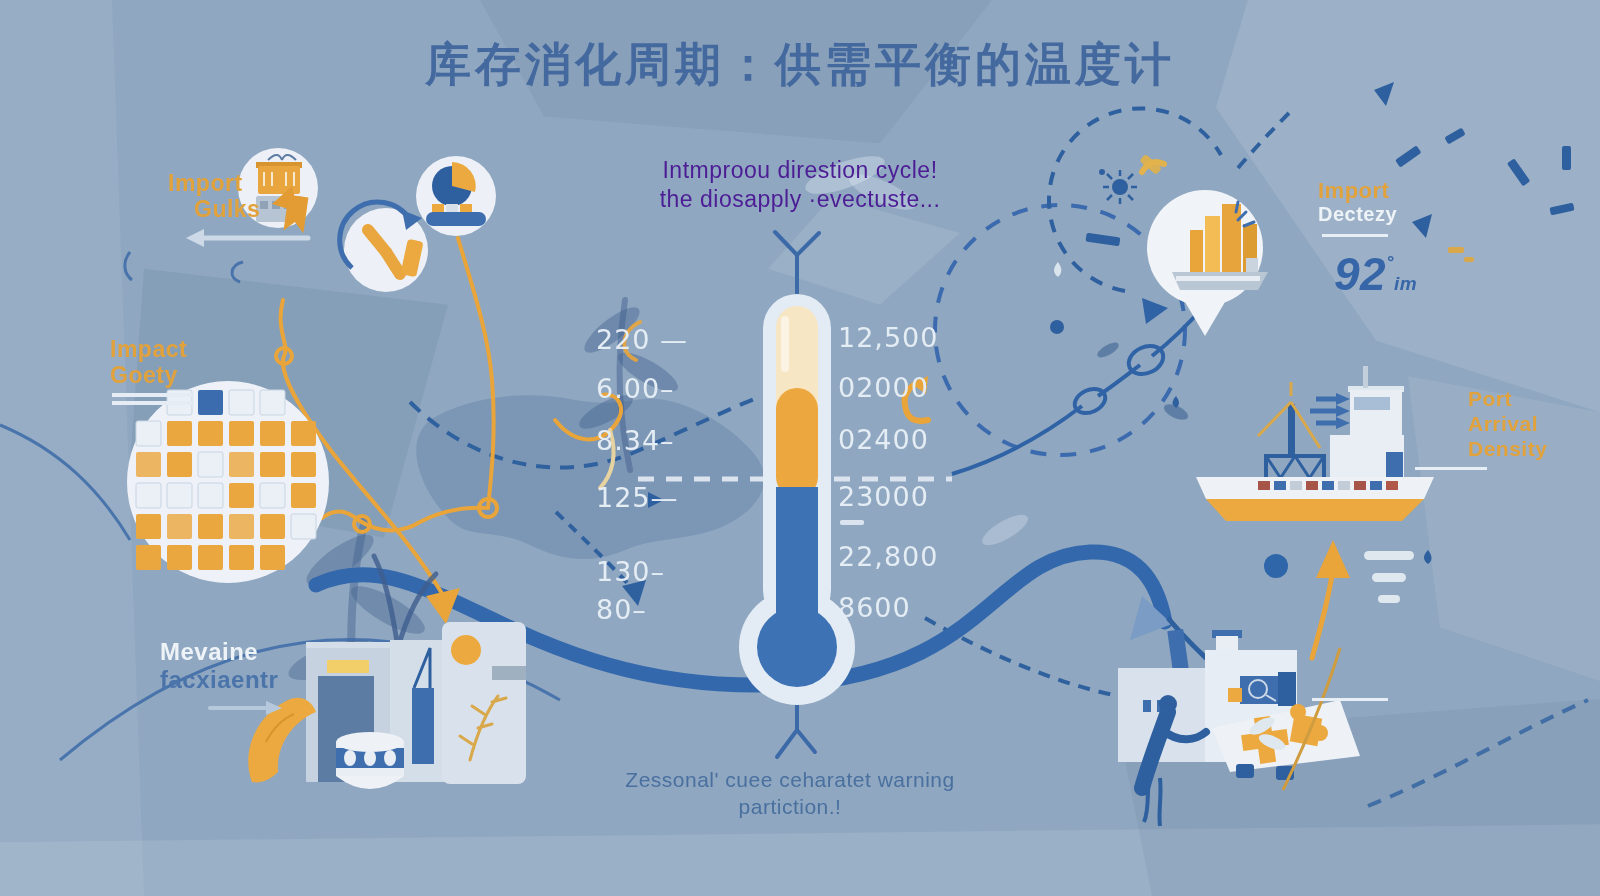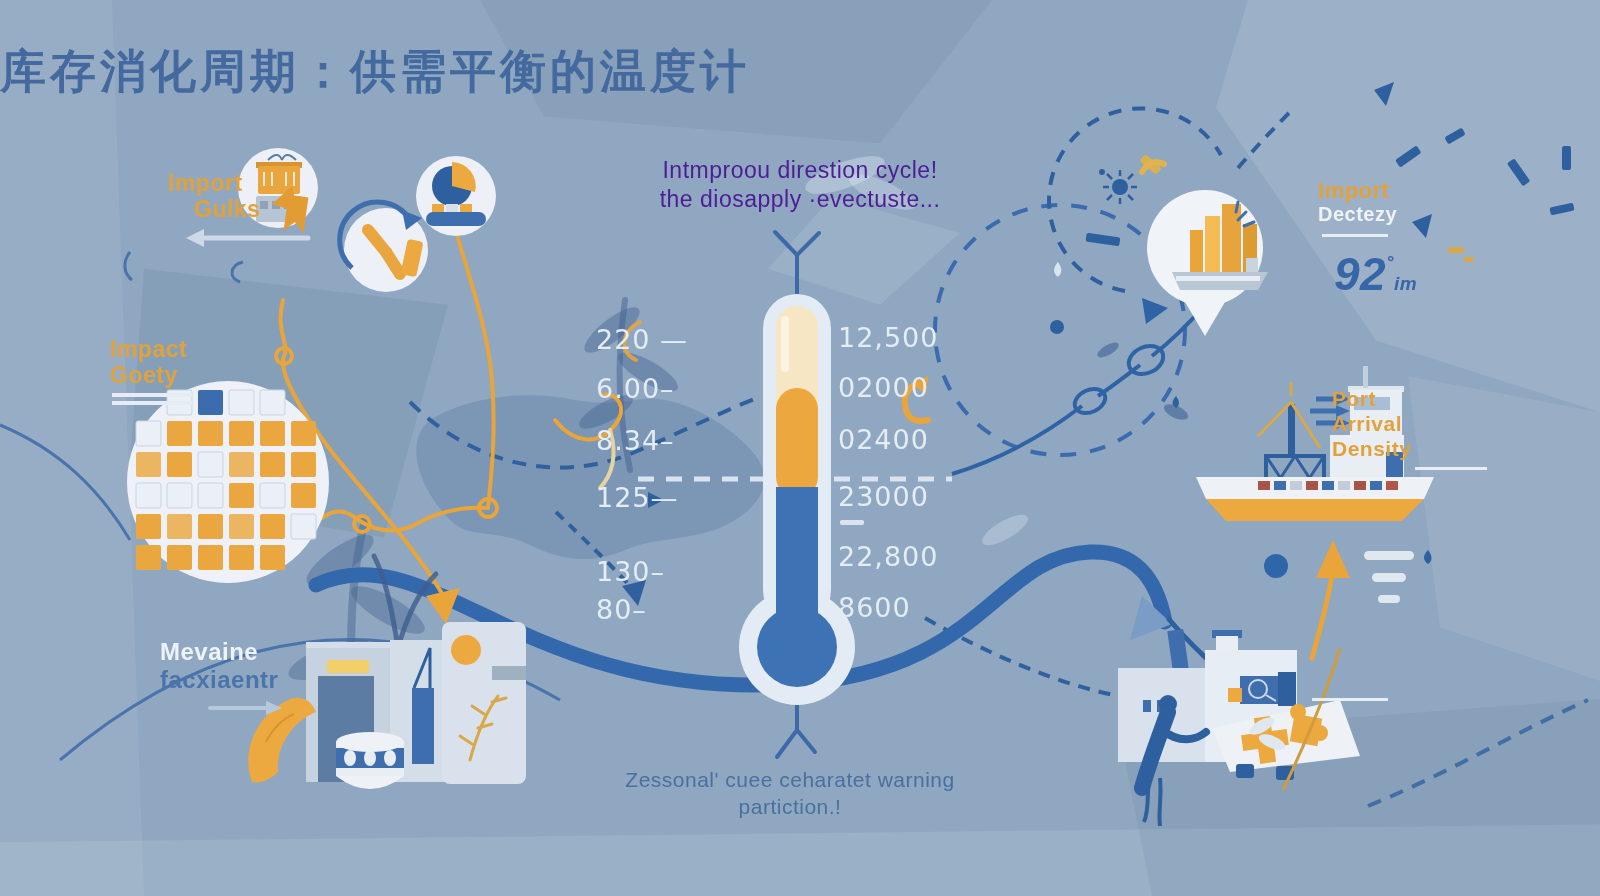--- a/index.html
+++ b/index.html
@@ -5,40 +5,40 @@
   html,body{margin:0;padding:0;background:#6c87a6;}
   #canvas{
     position:relative;width:1600px;height:896px;overflow:hidden;
     background:#8fa7c0;
     font-family:"Liberation Sans",sans-serif;
   }
   .patch{position:absolute;inset:0;pointer-events:none;}
   #svg-layer{position:absolute;left:0;top:0;width:1600px;height:896px;}
   .lbl{position:absolute;line-height:1.15;letter-spacing:0.5px;}
   .title{
-    left:0;top:38px;width:1600px;text-align:left;
-    font-size:46px;font-weight:700;color:#44699f;letter-spacing:4px;margin-top:7px;
+    left:0;top:38px;width:1600px;text-align:center;
+    font-size:46px;font-weight:700;color:#44699f;letter-spacing:4px;
   }
   .subtitle{
     left:550px;top:156px;width:500px;text-align:center;
     font-size:23px;color:#4c1d95;line-height:29px;font-weight:500;
   }
   .orange{color:#e2a23b;font-weight:700;}
   .white-lbl{color:#eef3f8;font-weight:700;}
   .blue-lbl{color:#4b74ab;font-weight:700;}
   .lbl-import-gulks{left:168px;top:170px;width:130px;font-size:23px;}
   .lbl-import-gulks .l2{padding-left:26px;}
   .lbl-impact-goety{left:110px;top:336px;font-size:23px;}
   .lbl-mevaine{left:160px;top:638px;font-size:24px;}
   .lbl-import-dectezy{left:1318px;top:178px;font-size:22px;}
   .lbl-import-dectezy .l2{font-size:20px;}
   .big-value{left:1334px;top:248px;color:#3666a8;font-weight:700;font-size:46px;font-style:italic;}
   .big-value .deg{font-size:18px;vertical-align:22px;}
   .big-value .unit{font-size:19px;font-weight:700;}
-  .lbl-port{left:1332px;top:386px;font-size:21px;line-height:25px;}
+  .lbl-port{left:1468px;top:386px;font-size:21px;line-height:25px;}
   .lbl-slate{left:1302px;top:642px;font-size:21px;line-height:26px;}
   .scale-num{
     position:absolute;font-family:"DejaVu Sans",sans-serif;
     font-size:27px;color:#e4ecf4;letter-spacing:1px;font-weight:500;
   }
   .scale-left{left:596px;width:130px;text-align:left;}
   .scale-right{left:838px;width:170px;text-align:left;}
   .footer{
     left:560px;top:766px;width:460px;text-align:center;
     font-size:21px;color:#49709f;line-height:27px;font-weight:500;

